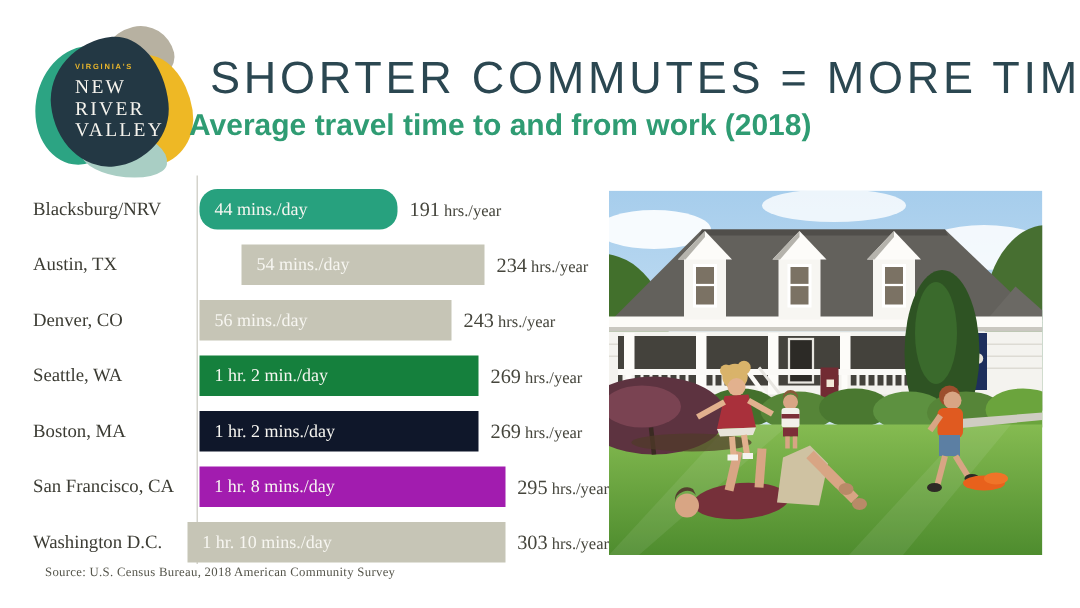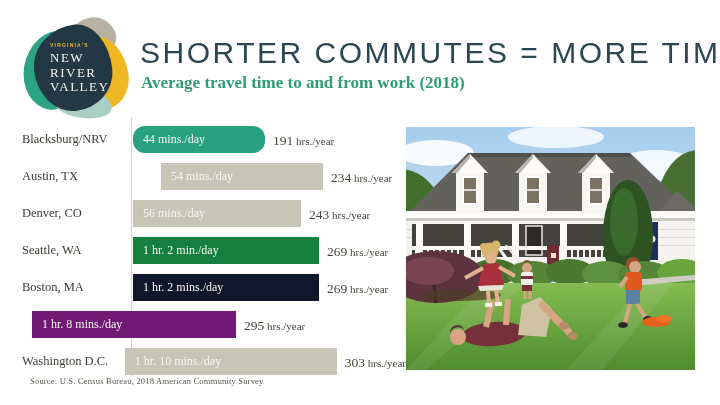--- a/index.html
+++ b/index.html
@@ -22,22 +22,22 @@
     border-radius:58% 42% 52% 48% / 48% 56% 44% 52%;transform:rotate(-6deg);
     display:flex;flex-direction:column;justify-content:center;}
   .blob-navy .inner{transform:rotate(6deg);padding-left:16px;}
   .logo-tag{font-family:"Liberation Sans",sans-serif;font-size:5px;font-weight:bold;
     letter-spacing:1.2px;color:#e9b62b;margin-bottom:3px;}
   .logo-word{font-family:"Liberation Serif",serif;font-size:13px;line-height:1.12;
     letter-spacing:1.5px;color:#f6f4ee;}
   
   .title{position:absolute;left:140px;top:36px;font-family:"Liberation Sans",sans-serif;
     font-weight:300;font-size:30px;letter-spacing:2.5px;color:#2b4751;white-space:nowrap;}
-  .subtitle{position:absolute;left:141px;top:73px;font-family:Liberation Serif, serif;
-    font-weight:bold;font-size:17px;color:#2f9c73;white-space:nowrap;}
+  .subtitle{position:absolute;left:126px;top:73px;font-family:Liberation Sans, sans-serif;
+    font-weight:bold;font-size:20px;color:#2f9c73;white-space:nowrap;}
   
   .axis-line{position:absolute;left:131px;top:117px;width:1px;height:259px;background:#d4d3cc;}
   .chart{position:absolute;left:22px;top:126px;width:384px;}
   .chart-row{display:flex;align-items:center;height:27px;margin-bottom:10px;}
   .row-label{width:101px;text-align:left;font-size:12.5px;color:#3c3c34;white-space:nowrap;}
   .bar-cell{display:flex;align-items:center;margin-left:10px;}
   .bar{height:27px;display:flex;align-items:center;box-sizing:border-box;
     padding-left:10px;font-size:12px;color:#f7f6f1;white-space:nowrap;}
   .val{margin-left:8px;white-space:nowrap;color:#45453c;}
   .val .num{font-size:13.5px;}
@@ -101,22 +101,23 @@
       </div>
     </div>
     <div class="chart-row">
       <div class="row-label">Boston, MA</div>
       <div class="bar-cell">
         <div class="bar" style="width: 186px; background: #0f172a;">1 hr. 2 mins./day</div>
         <div class="val"><span class="num">269</span><span class="suf"> hrs./year</span></div>
       </div>
     </div>
     <div class="chart-row">
-      <div class="bar-cell">
-        <div class="bar" style="width: 204px; background: #701a75;">1 hr. 8 mins./day</div>
+      <div class="row-label">San Francisco, CA</div>
+      <div class="bar-cell">
+        <div class="bar" style="width: 204px; background: #a21caf;">1 hr. 8 mins./day</div>
         <div class="val"><span class="num">295</span><span class="suf"> hrs./year</span></div>
       </div>
     </div>
     <div class="chart-row">
       <div class="row-label">Washington D.C.</div>
       <div class="bar-cell">
         <div class="bar" style="width: 212px; background: rgb(198, 197, 182);">1 hr. 10 mins./day</div>
         <div class="val"><span class="num">303</span><span class="suf"> hrs./year</span></div>
       </div>
     </div>

